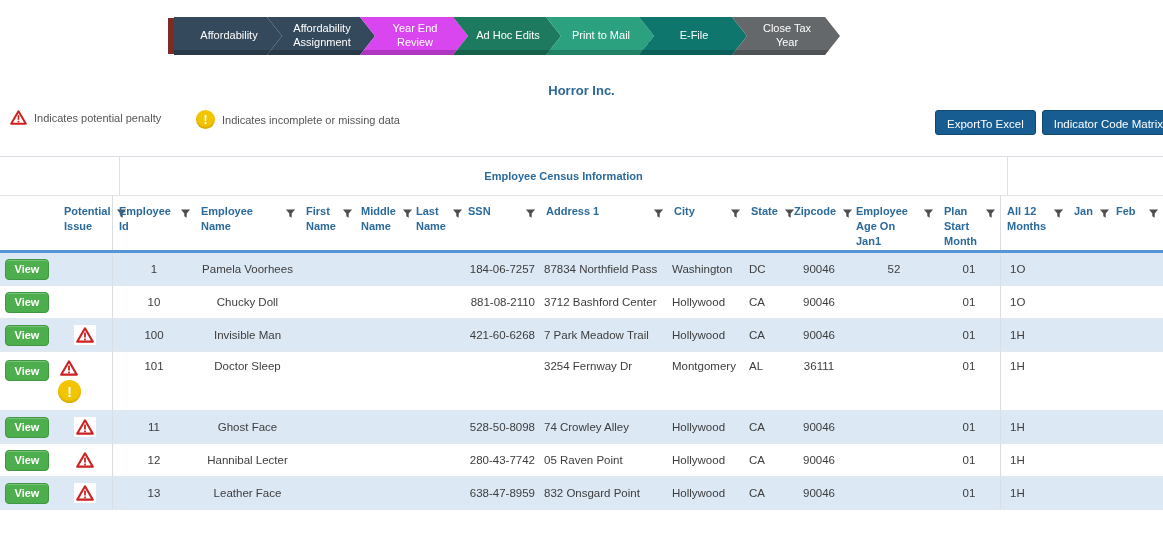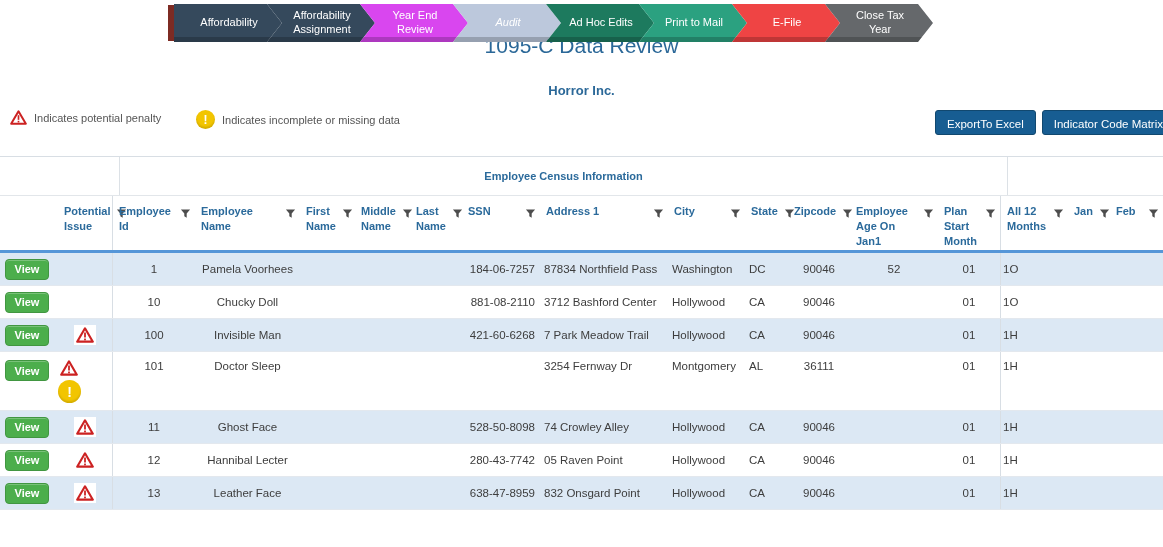--- a/index.html
+++ b/index.html
@@ -1,20 +1,20 @@
 <!DOCTYPE html>
 <html><head>
 <meta charset="utf-8">
 <style>
   * { margin:0; padding:0; box-sizing:border-box; }
   html,body { width:1163px; height:547px; overflow:hidden; background:#fff;
               font-family:"Liberation Sans", sans-serif; }
 
   
-  .bc-wrap { position:absolute; left:168px; top:4px; height:42px; display:flex; align-items:stretch; }
+  .bc-wrap { position:absolute; left:168px; top:17px; height:42px; display:flex; align-items:stretch; }
   .bc-stub { width:6px; height:36px; margin-top:1px; background:#7d2b23; }
   .chevron { position:relative; width:108px; margin-right:-15px; height:38px;
              display:flex; align-items:center; justify-content:center; text-align:center;
              color:#fff; font-size:11px; line-height:1.25; padding:0 17px 0 19px;
              clip-path:polygon(0 0, 93px 0, 100% 50%, 93px 100%, 0 100%, 15px 50%);
              box-shadow:inset 0 -5px 0 rgba(0,0,0,0.20); cursor:pointer; }
   .chevron.first { clip-path:polygon(0 0, 93px 0, 100% 50%, 93px 100%, 0 100%); }
   .chevron.current { font-style:italic; }
 
   
@@ -73,21 +73,21 @@
   .hdr-cell.c7 .lbl{width:42px}.hdr-cell.c8 .lbl{width:88px}.hdr-cell.c9 .lbl{width:42px}
   .hdr-cell.c10 .lbl{width:32px}.hdr-cell.c11 .lbl{width:44px}.hdr-cell.c12 .lbl{width:52px}
   .hdr-cell.c13 .lbl{width:34px}.hdr-cell.c14 .lbl{width:40px}.hdr-cell.c15 .lbl{width:22px}
   .hdr-cell.c16 .lbl{width:24px}
   .hdr-cell .spacer{flex:1}
 
   
   .cell.c2,.cell.c3,.cell.c11,.cell.c12,.cell.c13 { justify-content:center; }
   .cell.c7 { justify-content:flex-end; padding-right:5px; }
   .cell.c8,.cell.c9,.cell.c10 { justify-content:flex-start; padding-left:4px; }
-  .cell.c14 { justify-content:flex-start; padding-left:2px; }
+  .cell.c14 { justify-content:flex-start; padding-left:9px; }
 
   .view-btn { background:#4cae4c; border:1px solid #419641; border-radius:4px; color:#fff;
               font-size:11px; font-weight:bold; font-family:"Liberation Sans",sans-serif;
               width:44px; height:21px; margin-left:5px; cursor:pointer;
               box-shadow:inset 0 1px 0 rgba(255,255,255,.25); }
   .grid-row.tall .view-btn { margin-top:0; }
   .cell.c1 { flex-direction:column; justify-content:center; gap:2px; }
   .grid-row.tall .cell.c1 { justify-content:flex-start; padding-top:6px; }
   .tri-plate { width:22px; height:20px; background:#fff; display:flex;
                align-items:center; justify-content:center; }
@@ -99,30 +99,27 @@
   <div class="bc-stub"></div>
 <div class="chevron first" style="background: rgb(53, 73, 92);">
     <span>Affordability</span>
   </div>
     <div class="chevron" style="background: rgb(53, 73, 92);">
     <span>Affordability Assignment</span>
   </div>
     <div class="chevron" style="background: #d946ef;">
     <span>Year End Review</span>
   </div>
-    <div class="chevron current" style="background: rgb(188, 200, 220);">
-    <span>Audit</span>
-  </div>
     <div class="chevron" style="background: rgb(29, 122, 94);">
     <span>Ad Hoc Edits</span>
   </div>
     <div class="chevron" style="background: rgb(43, 161, 128);">
     <span>Print to Mail</span>
   </div>
-    <div class="chevron" style="background: #ef4444;">
+    <div class="chevron" style="background: #0f766e;">
     <span>E-File</span>
   </div>
     <div class="chevron" style="background: rgb(101, 104, 107);">
     <span>Close Tax Year</span>
   </div>
   </div>
 
 <h1 class="page-title">1095-C Data Review</h1>
 <div class="company">Horror Inc.</div>
 

